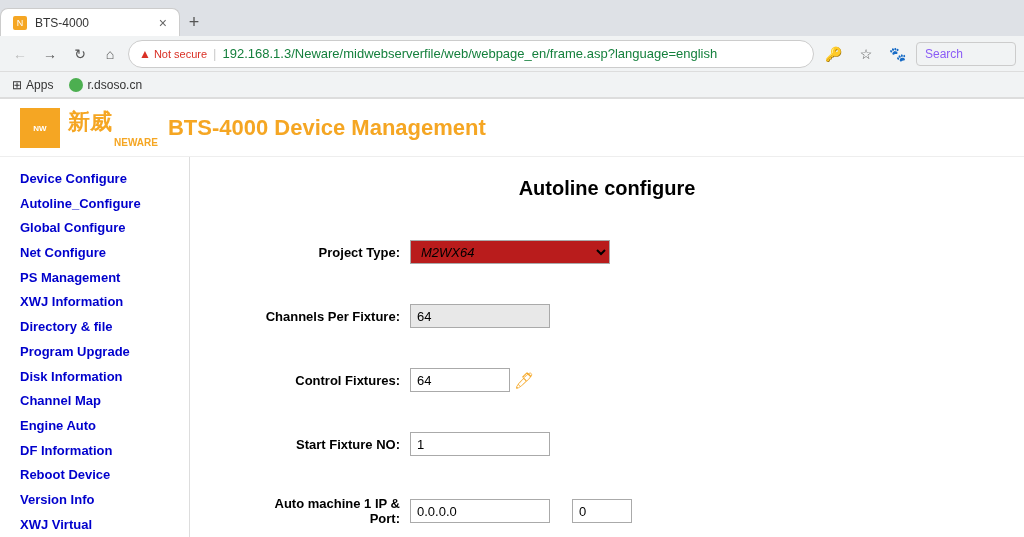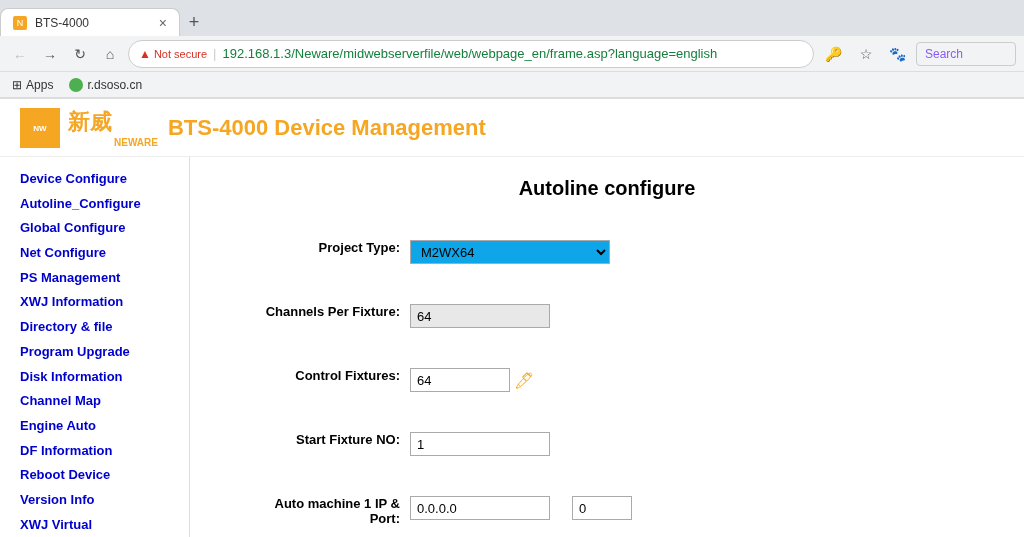--- a/index.html
+++ b/index.html
@@ -44,26 +44,26 @@
     
     .sidebar { width: 190px; padding: 10px 20px; border-right: 1px solid #ddd; background: #fff; }
     .sidebar a { display: block; color: #0000cc; text-decoration: none; font-size: 13px; line-height: 1.9; font-weight: bold; }
 
     
     .main-area { flex: 1; padding: 20px 40px; overflow-y: auto; }
     .page-title { text-align: center; font-size: 20px; font-weight: bold; color: #000; margin-bottom: 24px; }
 
     
     .form-table { width: 100%; }
-    .form-row { display: flex; align-items: flex-start; margin-bottom: 12px; margin-top: 40px; }
+    .form-row { display: flex; align-items: center; margin-bottom: 12px; margin-top: 40px; }
     .form-label { width: 180px; font-weight: bold; font-size: 13px; color: #000; text-align: right; padding-right: 10px; }
     .form-field { flex: 1; }
     .form-field input, .form-field select { border: 1px solid #aaa; padding: 3px 6px; font-size: 13px; height: 24px; }
     .form-field input { width: 140px; }
-    .form-field select { width: 200px; background: #0ea5e9; }
+    .form-field select { width: 200px; background: #b91c1c; font-style: italic; }
     .form-field .readonly-input { background: #e8e8e8; width: 140px; }
     .inline-ip { display: flex; gap: 22px; align-items: center; }
     .inline-ip input { width: 140px; }
     .submit-row { display: flex; justify-content: center; margin-top: 16px; }
     .submit-btn { background: #f0f0f0; border: 1px solid #aaa; padding: 4px 20px; font-size: 19px; cursor: pointer; }
   </style>
 </head>
 <body>
 
 <div class="browser-chrome">

